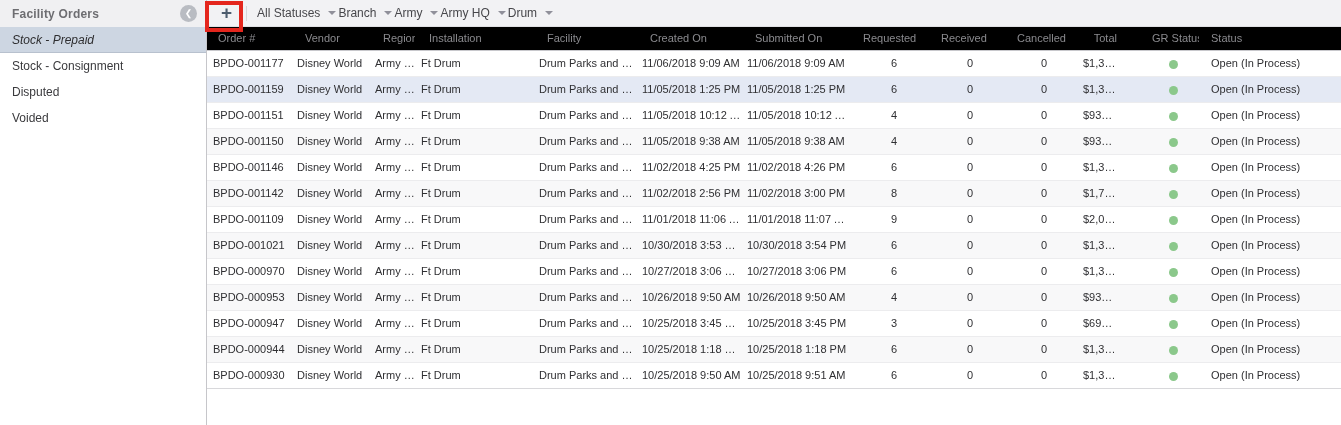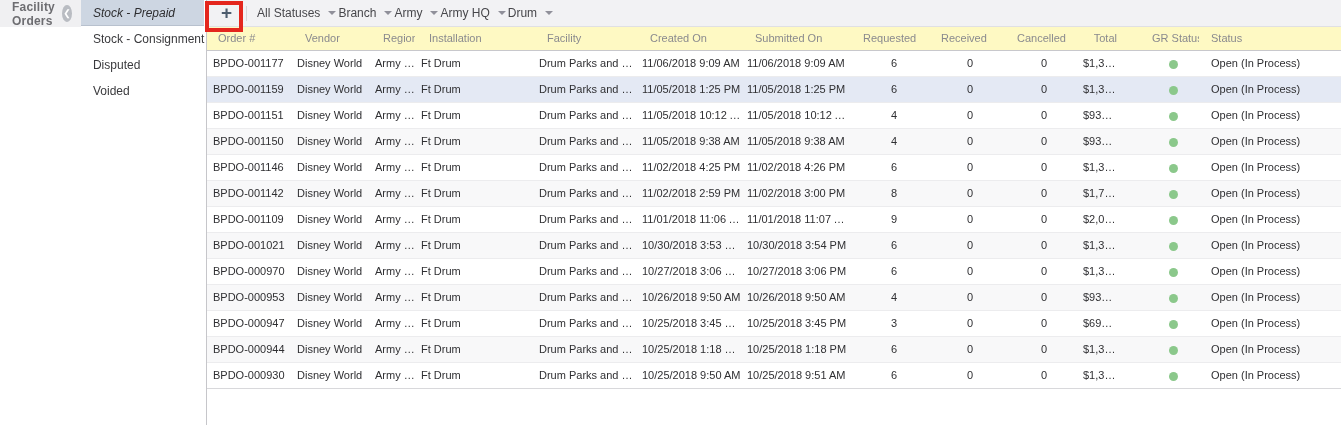--- a/index.html
+++ b/index.html
@@ -2,21 +2,21 @@
 <html><head>
 <meta charset="utf-8">
 <style>
   * { margin:0; padding:0; box-sizing:border-box; }
   html,body { width:1341px; height:425px; overflow:hidden; background:#fff;
               font-family:"Liberation Sans", sans-serif; }
   #app { position:relative; width:1341px; height:425px; display:flex; background:#fff; }
 
   
   .sidebar { width:207px; flex:0 0 207px; border-right:1px solid #c6c6ca;
-             display:flex; flex-direction:row; background:#fff; }
+             display:flex; flex-direction:column; background:#fff; }
   .sidebar-header { height:27px; flex:0 0 27px; background:#f0f0f2;
                     display:flex; align-items:center; justify-content:space-between;
                     padding:0 9px 0 12px; }
   .sidebar-title { font-size:12px; font-weight:bold; color:#6d6d71; letter-spacing:.2px; }
   .collapse-btn { width:17px; height:17px; border-radius:50%; background:#b9bcc2;
                   color:#fff; font-size:9px; line-height:17px; text-align:center;
                   cursor:pointer; user-select:none; }
   .sidebar-item { height:26px; line-height:26px; padding-left:12px; font-size:12px;
                   color:#3a3a3d; cursor:pointer; white-space:nowrap; }
   .sidebar-item.selected { background:#cdd6e2; border-bottom:1px solid #b8c1ce;
@@ -31,21 +31,21 @@
   .toolbar-sep { width:1px; height:15px; background:#d6d6da; margin:0 9px 0 0; }
   .filter { display:flex; align-items:center; gap:8px; margin:0 1px;
             font-size:12px; color:#47474b; cursor:pointer; white-space:nowrap; }
   .caret { width:0; height:0; border-left:4px solid transparent;
            border-right:4px solid transparent; border-top:4px solid #90909a; }
 
   
   .grid-wrap { flex:1; overflow:hidden; background:#fff; }
   table { border-collapse:collapse; table-layout:fixed; width:100%; font-size:11px; }
   th { height:23px; font-weight:normal; color:#8a8a8e; text-align:left;
-       background:#fef9c3; border-bottom:1px solid #c8c8cc; padding:0 0 0 14px;
+       background:#000000; border-bottom:1px solid #c8c8cc; padding:0 0 0 14px;
        white-space:nowrap; overflow:hidden; cursor:pointer; }
   th:first-child { padding-left:11px; }
   td { height:26px; color:#2f2f32; border-bottom:1px solid #ececee;
        padding:0 0 0 6px; white-space:nowrap; overflow:hidden;
        text-overflow:ellipsis; }
   tbody tr { cursor:pointer; }
   tbody tr:nth-child(even) { background:#f8f8f9; }
   tbody tr.selected { background:#e4e9f4; }
   tbody tr:last-child td { border-bottom:1px solid #d8d8db; }
   .al-r { text-align:right; padding-right:30px; }
@@ -214,21 +214,21 @@
               <td class="al-r">$1,399.80</td>
               <td class="al-c"><span class="gr-dot" style="background: rgb(139, 200, 139);"></span></td>
               <td class="status-cell">Open (In Process)</td>
             </tr>
             <tr class="">
               <td>BPDO-001142</td>
               <td>Disney World</td>
               <td>Army HQ</td>
               <td>Ft Drum</td>
               <td>Drum Parks and Rec...</td>
-              <td>11/02/2018 2:59 PM</td>
+              <td>11/02/2018 2:56 PM</td>
               <td>11/02/2018 3:00 PM</td>
               <td class="al-r">8</td>
               <td class="al-r">0</td>
               <td class="al-r">0</td>
               <td class="al-r">$1,780.00</td>
               <td class="al-c"><span class="gr-dot" style="background: rgb(139, 200, 139);"></span></td>
               <td class="status-cell">Open (In Process)</td>
             </tr>
             <tr class="">
               <td>BPDO-001109</td>

